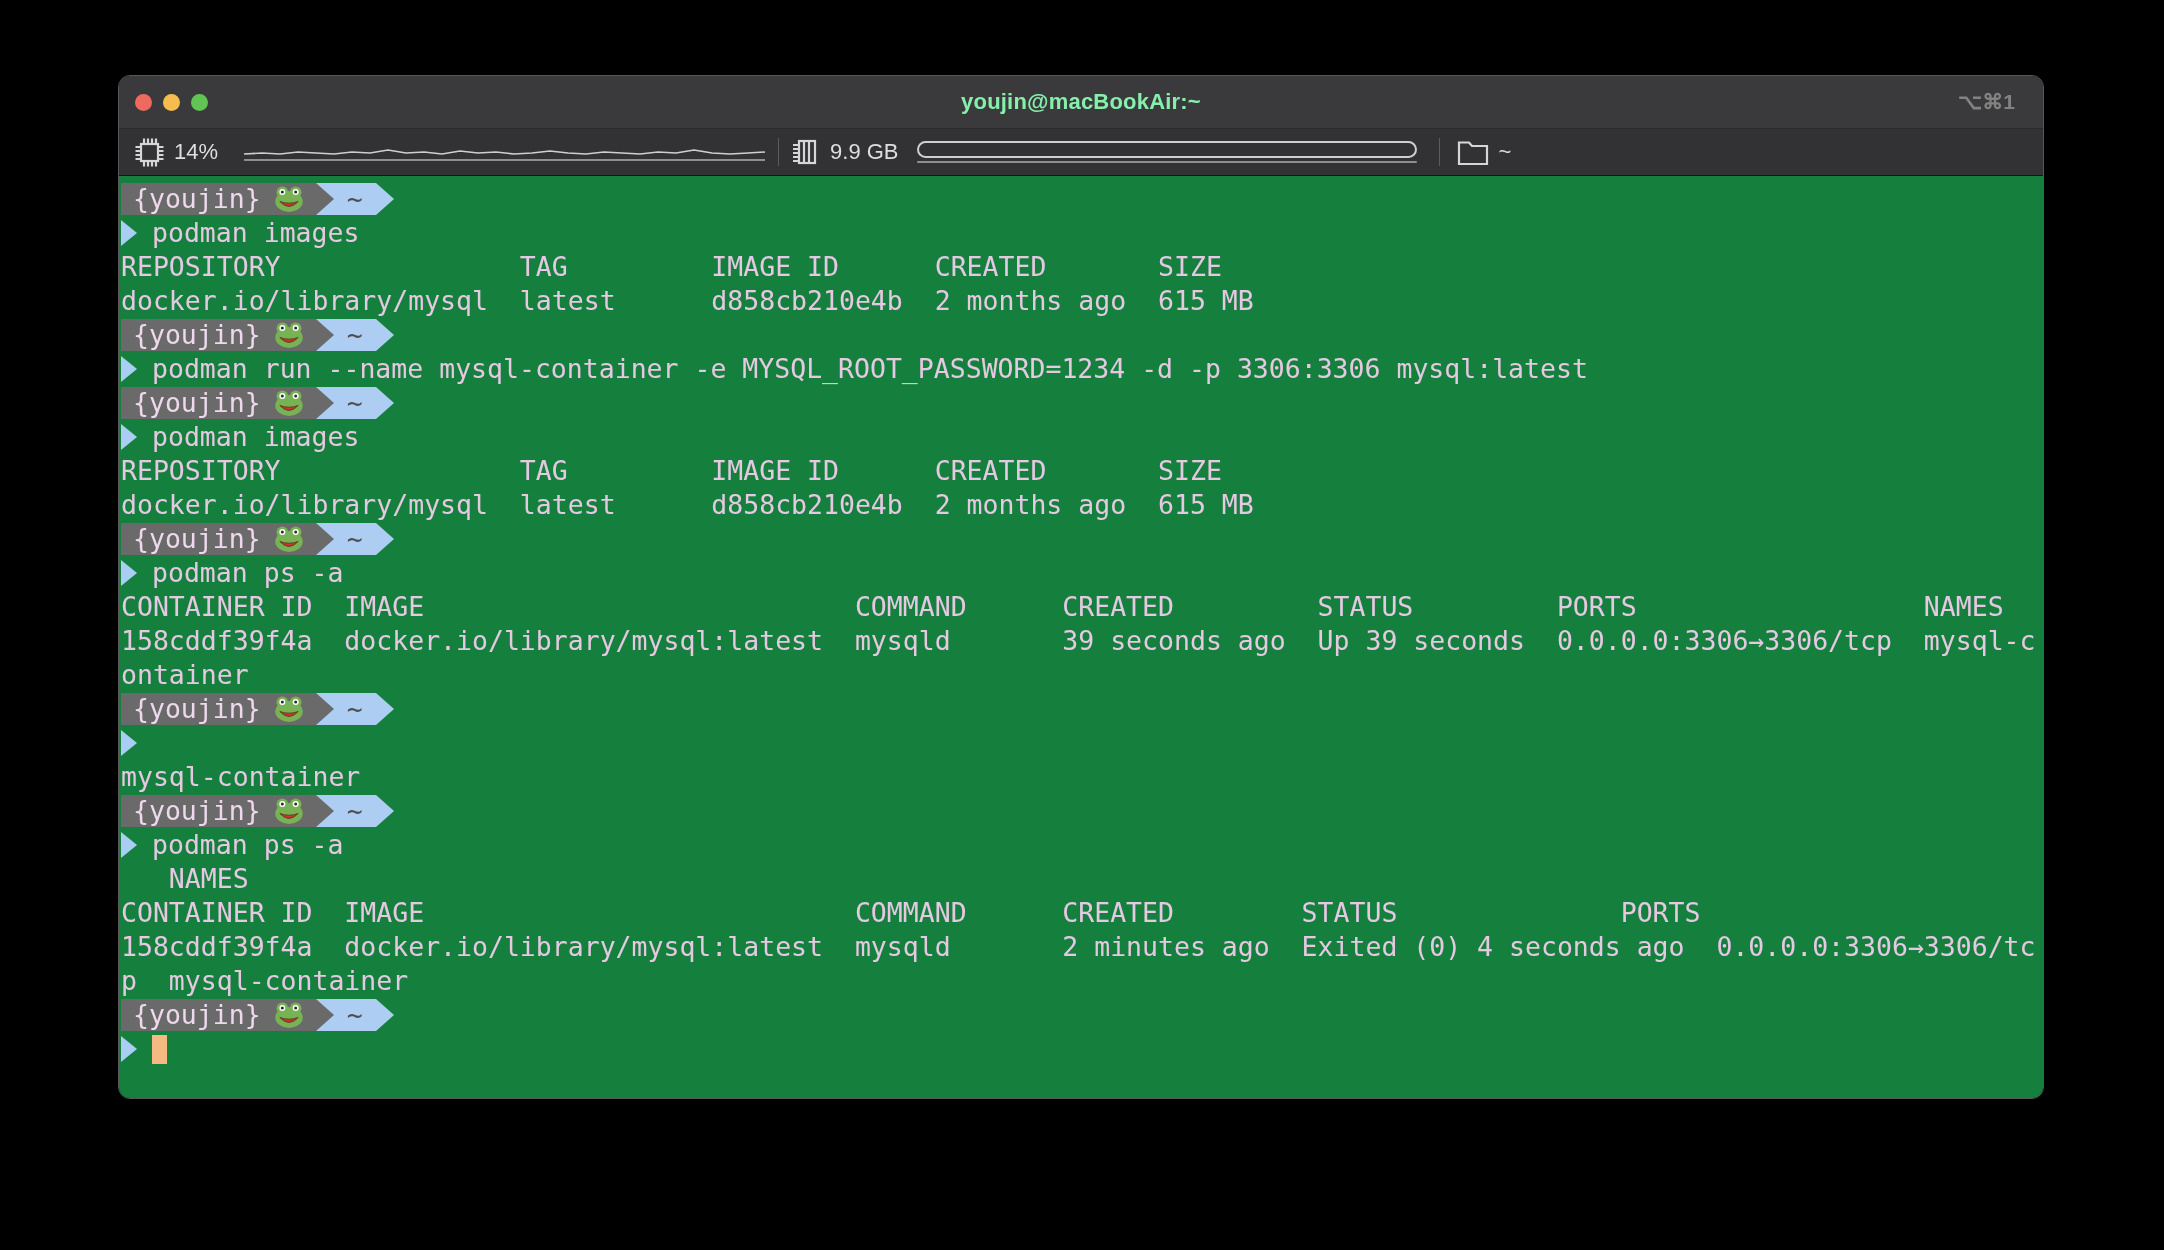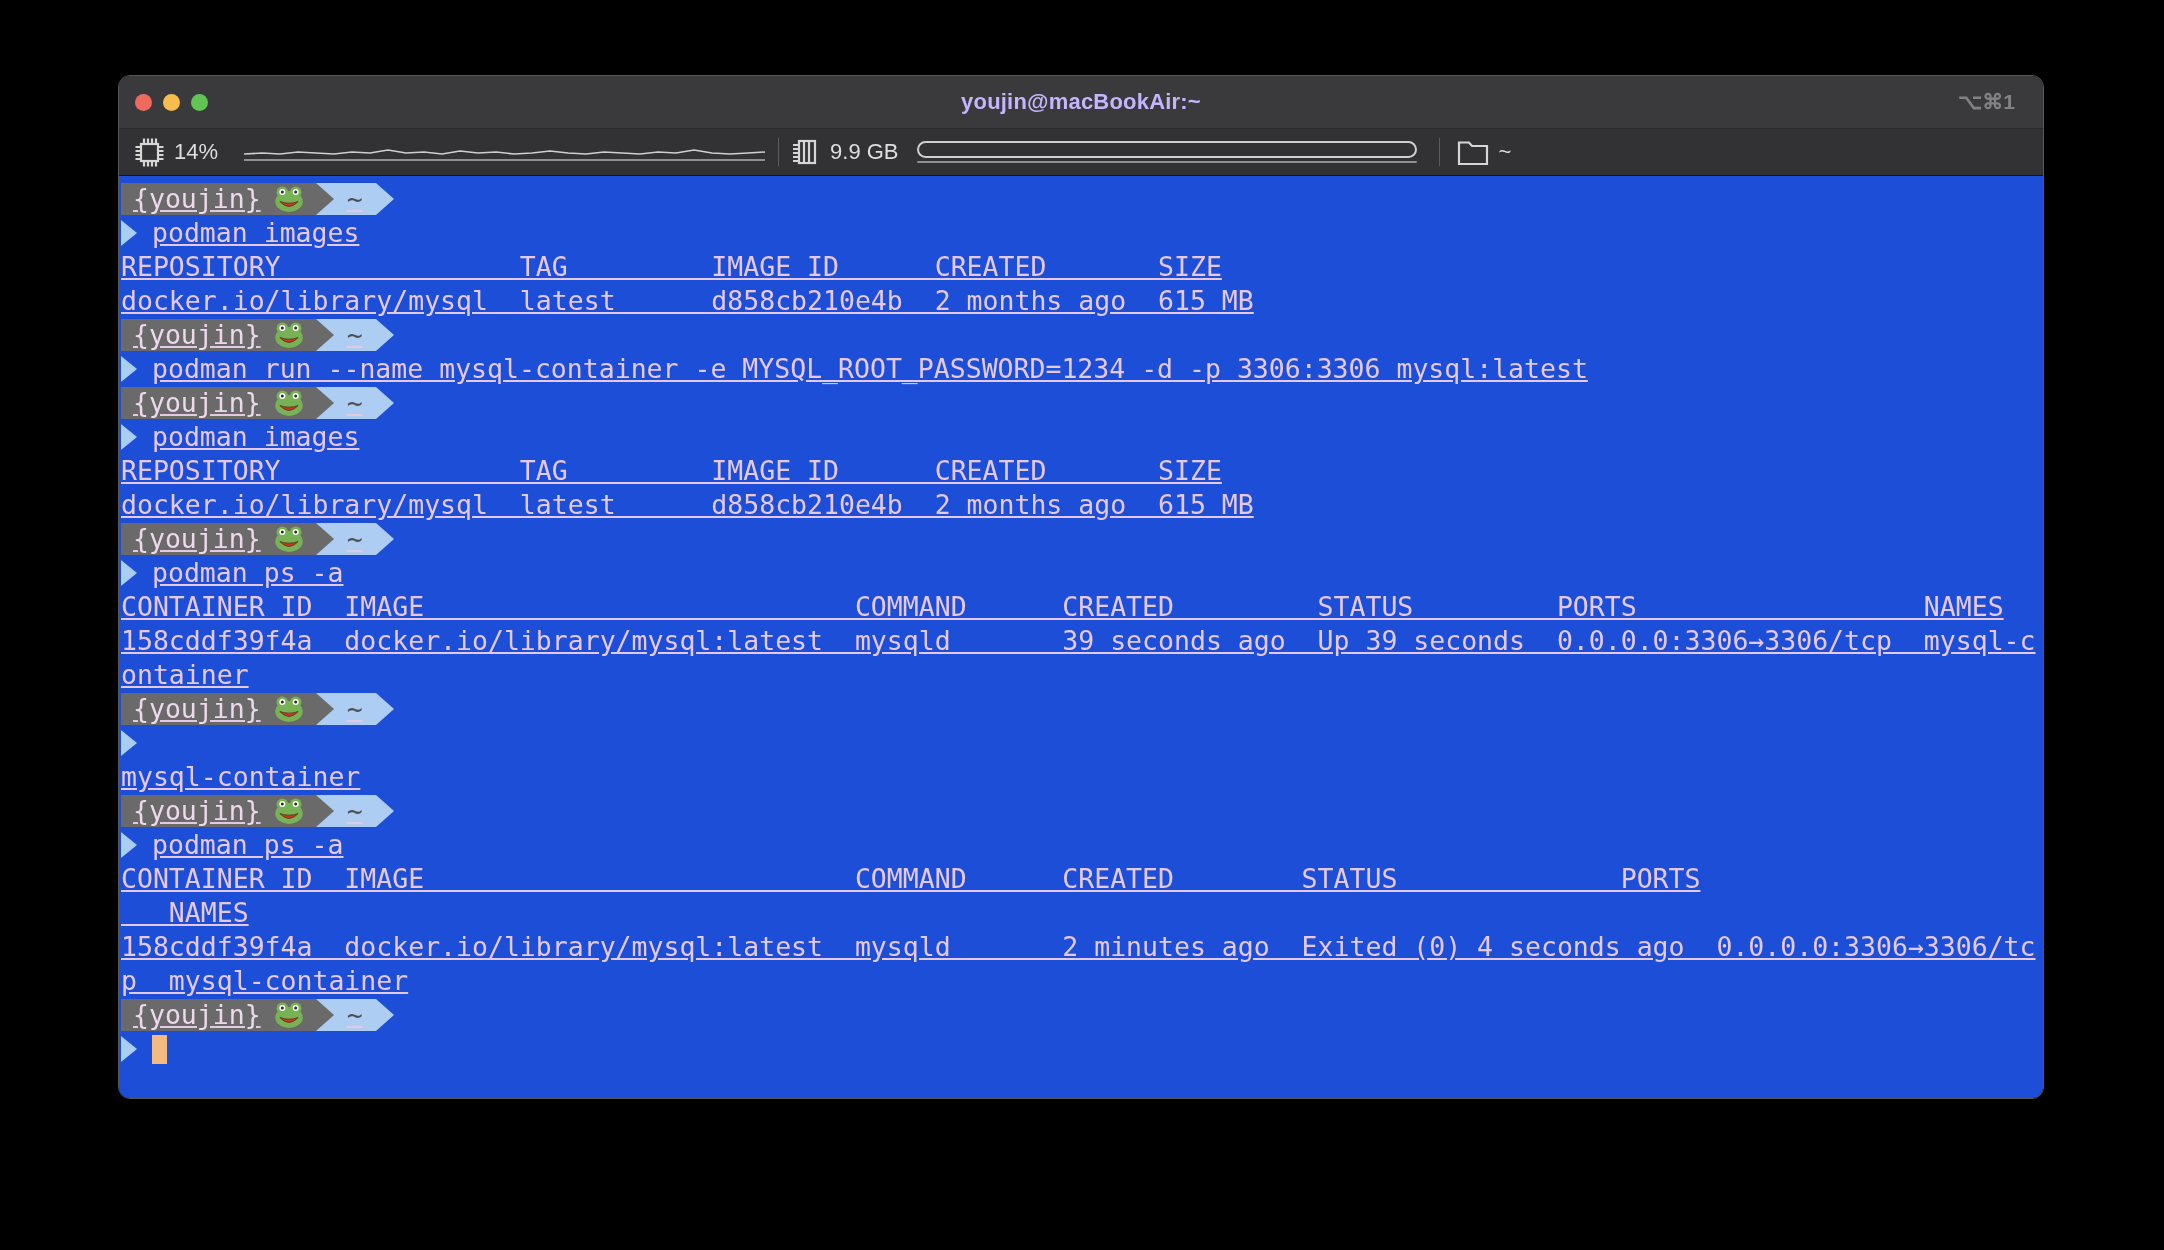--- a/index.html
+++ b/index.html
@@ -13,38 +13,38 @@
 
   
   .titlebar{height:53px;background:#3a3a3c;border-bottom:1px solid #2a2a2c;
     display:flex;align-items:center;position:relative;flex:0 0 auto;}
   .lights{display:flex;gap:11px;margin-left:16px;}
   .light{width:17px;height:17px;border-radius:50%;}
   .light.red{background:#ee6a5f;}
   .light.yellow{background:#f5bd4f;}
   .light.green{background:#61c454;}
   .win-title{position:absolute;left:0;right:0;text-align:center;
-    color:#c4b5fd;font-size:22px;font-weight:700;letter-spacing:.2px;pointer-events:none;}
+    color:#86efac;font-size:22px;font-weight:700;letter-spacing:.2px;pointer-events:none;}
   .win-shortcut{position:absolute;right:28px;color:#828282;font-size:21px;font-weight:700;}
 
   
   .statusbar{height:47px;background:#323234;border-bottom:1px solid #151515;
     display:flex;align-items:center;color:#dedede;font-size:22px;font-weight:400;flex:0 0 auto;}
   .sb-icon{flex:0 0 auto;display:block;}
   .sb-label{margin-left:9px;white-space:nowrap;}
   .sb-divider{width:1px;height:28px;background:#5c5c5c;margin:0 12px;}
   .sparkline{margin-left:26px;}
   .membar-wrap{margin-left:18px;display:flex;flex-direction:column;align-items:stretch;width:500px;}
   .membar{height:17px;border:2px solid #cfcfcf;border-radius:9px;background:transparent;}
   .membar-underline{height:2px;background:#8f8f8f;margin-top:3px;border-radius:1px;}
 
   
-  .terminal{flex:1 1 auto;background:#1d4ed8;padding:6px 0 0 2px;
+  .terminal{flex:1 1 auto;background:#15803d;padding:6px 0 0 2px;
     font-family:"DejaVu Sans Mono","Liberation Mono",monospace;
-    font-size:26.5px;line-height:34px;color:#e5c8e2;overflow:hidden;text-decoration:underline;}
+    font-size:26.5px;line-height:34px;color:#e5c8e2;overflow:hidden;}
   .tline{height:34px;white-space:pre;display:flex;align-items:center;overflow:hidden;}
   .out-text,.cmd-text{white-space:pre;}
 
   
   .pseg{display:flex;align-items:center;height:32px;}
   .pseg.gray{background:#6a6a6a;color:#eed9ec;padding:0 12px 0 12px;}
   .pseg.blue{background:#aecdf2;color:#4d4d4d;padding:0 13px;}
   .frog{margin-left:13px;display:block;}
   .parrow{position:relative;width:18px;height:32px;flex:0 0 auto;}
   .parrow.gray-arrow{background:#aecdf2;}
@@ -264,26 +264,26 @@
     <span class="pseg blue">
       <span class="pdir">~</span>
     </span>
     <span class="parrow blue-arrow"></span>
   </div>
         <div class="tline cmd-line">
     <span class="cmd-marker"></span>
     <span class="cmd-text">podman ps -a</span>
   </div>
         <div class="tline out-line">
+    <span class="out-text">   NAMES</span>
+  </div>
+        <div class="tline out-line">
     <span class="out-text">CONTAINER ID  IMAGE                           COMMAND      CREATED        STATUS              PORTS</span>
   </div>
         <div class="tline out-line">
-    <span class="out-text">   NAMES</span>
-  </div>
-        <div class="tline out-line">
     <span class="out-text">158cddf39f4a  docker.io/library/mysql:latest  mysqld       2 minutes ago  Exited (0) 4 seconds ago  0.0.0.0:3306→3306/tc</span>
   </div>
         <div class="tline out-line">
     <span class="out-text">p  mysql-container</span>
   </div>
         <div class="tline prompt-line">
     <span class="pseg gray">
       <span class="ptext">{youjin}</span>
       <svg class="frog" width="30" height="28" viewBox="0 0 36 32">
         <circle cx="10" cy="8" r="7" fill="#77b255"></circle>

